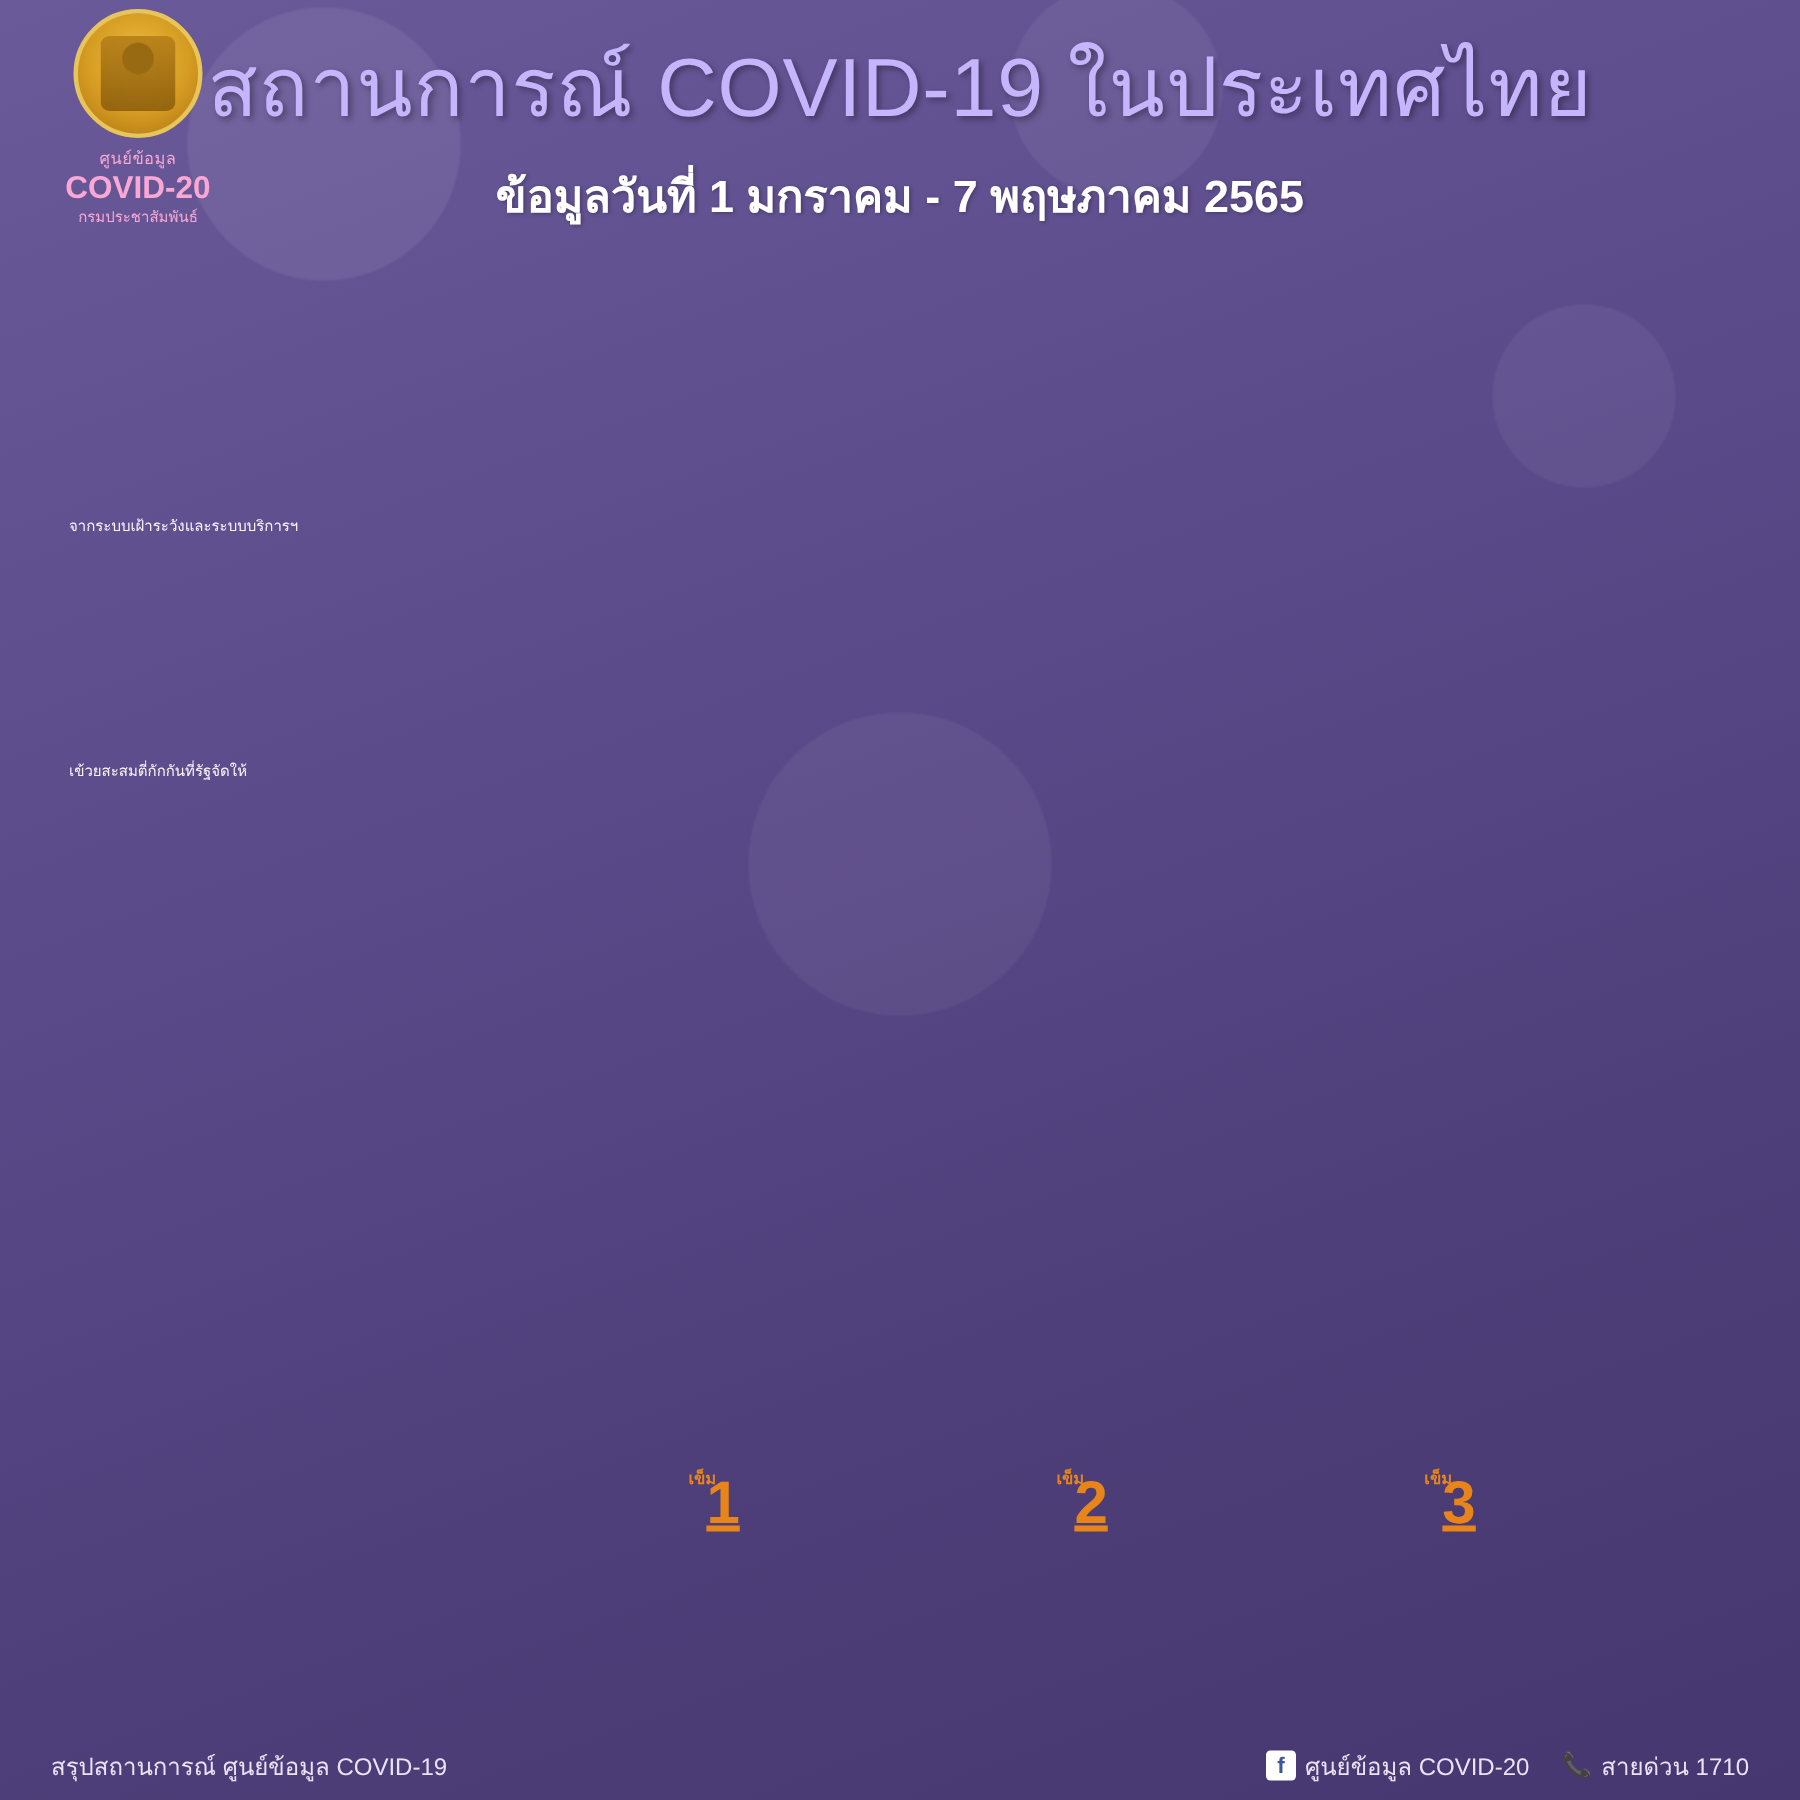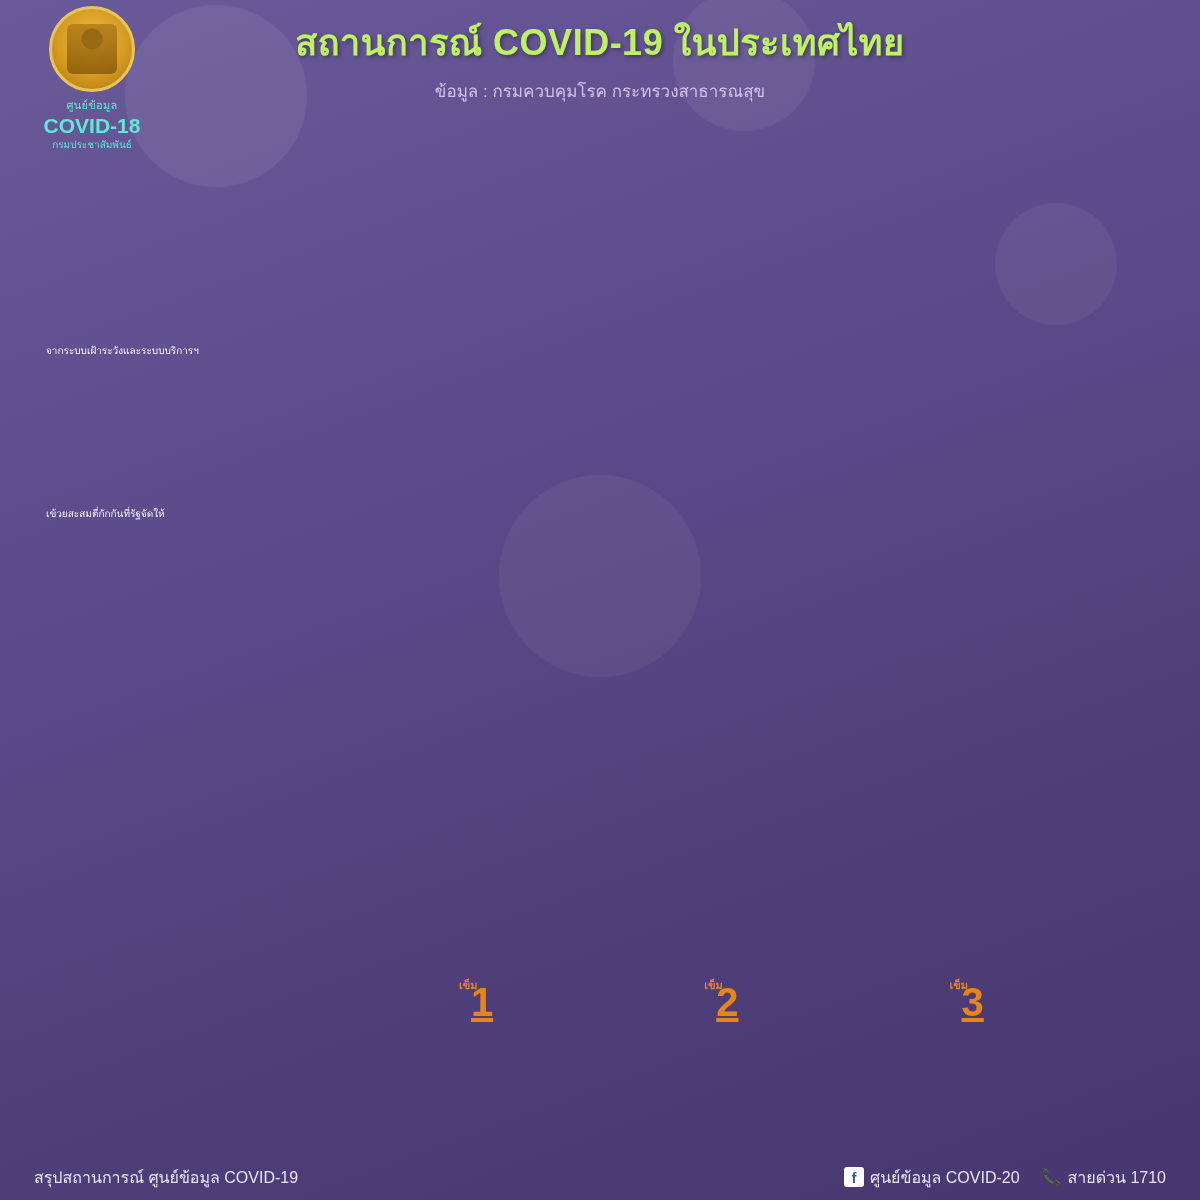--- a/index.html
+++ b/index.html
@@ -18,21 +18,21 @@
       radial-gradient(circle at 88% 22%, rgba(255,255,255,0.05) 0 60px, transparent 62px),
       radial-gradient(circle at 50% 48%, rgba(255,255,255,0.05) 0 100px, transparent 102px),
       linear-gradient(160deg, #6a5a9a 0%, #5d4c8c 35%, #4e3f7a 70%, #463770 100%);
   }
   .page { position: relative; width: 1200px; height: 1200px; }
 
   
   .header { position: relative; height: 160px; }
   .emblem {
     position: absolute; left: 22px; top: 6px; width: 140px; text-align: center;
-    color: #5eead4;
+    color: #f9a8d4;
   }
   .emblem-seal {
     width: 86px; height: 86px; margin: 0 auto;
     border-radius: 50%;
     background: radial-gradient(circle at 50% 40%, #f0c040 0%, #d59b22 55%, #a97310 100%);
     border: 3px solid #e8c55a;
     position: relative;
   }
   .emblem-seal::after {
     content: "";
@@ -44,21 +44,21 @@
       radial-gradient(circle at 50% 30%, #8a5d0c 0 10px, transparent 11px),
       linear-gradient(#b57d18, #8a5d0c);
     opacity: .85;
   }
   .emblem-l1 { font-size: 11px; margin-top: 4px; letter-spacing: .3px; }
   .emblem-l2 { font-size: 21px; font-weight: bold; line-height: 1.1; }
   .emblem-l3 { font-size: 10px; }
 
   .title-wrap { padding-top: 14px; text-align: center; }
   .title {
-    color: #bef264; font-size: 36px; font-weight: bold;
+    color: #c4b5fd; font-size: 55px; font-weight: normal;
     text-shadow: 2px 2px 4px rgba(0,0,0,.35);
     letter-spacing: .5px;
   }
   .subtitle {
     color: #ffffff; font-size: 30px; font-weight: bold; margin-top: 6px;
     text-shadow: 1px 1px 3px rgba(0,0,0,.3);
   }
   .source-line {
     color: #cfc3e8; font-size: 17px; margin-top: 6px;
   }
@@ -164,26 +164,26 @@
 </head>
 <body>
 
 <div class="page">
   <div class="bg"></div>
 
   <div class="header">
     <div class="emblem">
       <div class="emblem-seal"></div>
       <div class="emblem-l1">ศูนย์ข้อมูล</div>
-      <div class="emblem-l2">COVID-18</div>
+      <div class="emblem-l2">COVID-20</div>
       <div class="emblem-l3">กรมประชาสัมพันธ์</div>
     </div>
     <div class="title-wrap">
       <div class="title">สถานการณ์ COVID-19 ในประเทศไทย</div>
-      <div class="source-line">ข้อมูล : กรมควบคุมโรค กระทรวงสาธารณสุข</div>
+      <div class="subtitle">ข้อมูลวันที่ 1 มกราคม  - 7 พฤษภาคม 2565</div>
     </div>
   </div>
 
   <div class="cols">
 
     <div class="col">
       <div class="sec-title">ผู้ป่วยรายใหม่ในวันนี้</div>
       <div class="card">
         <div class="big-row red-head">
           <span class="big-num">+8,450</span>

